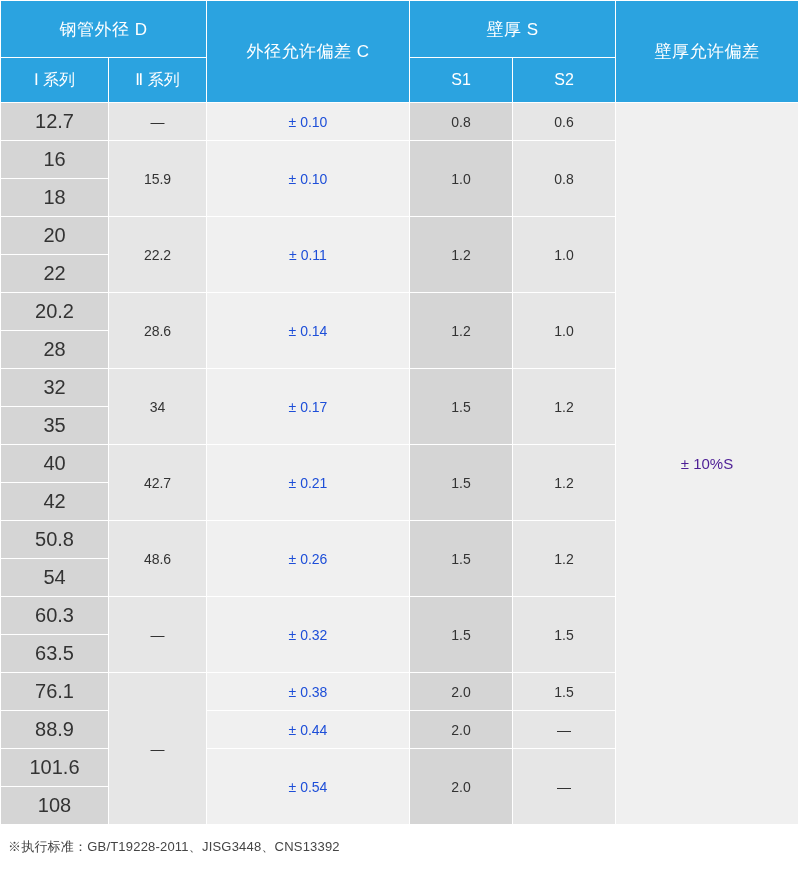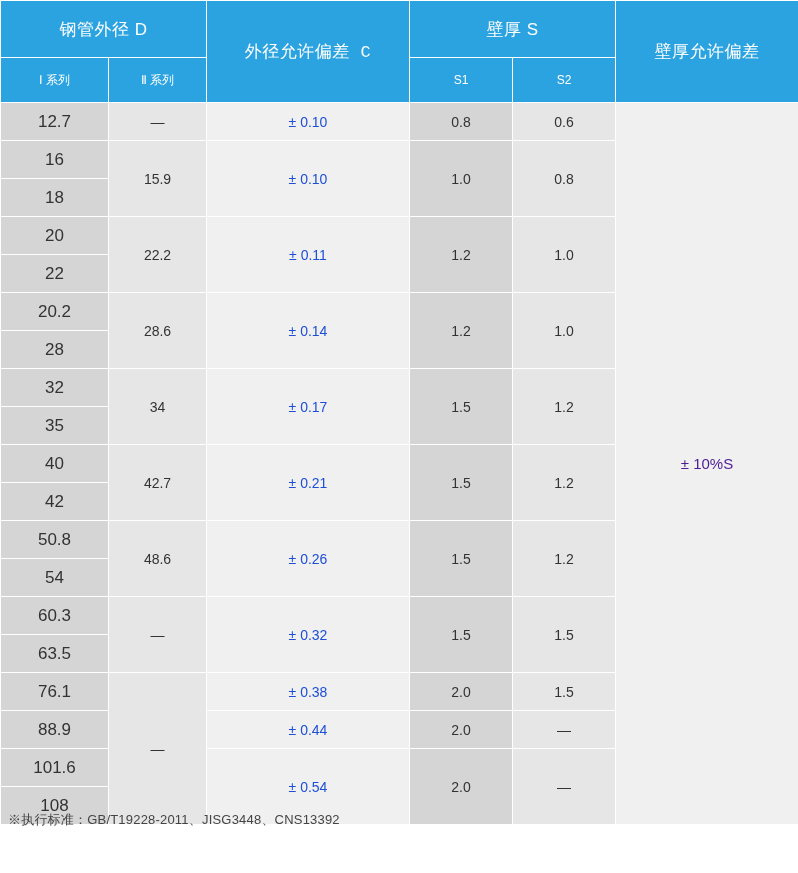--- a/index.html
+++ b/index.html
@@ -39,32 +39,31 @@
     font-size: 17px;
     font-weight: bold;
     letter-spacing: 0.5px;
   }
   .hdr-top {
     height: 56px;
   }
   .hdr-sub {
     background: #2ba3e0;
     color: #ffffff;
-    font-size: 12px;
+    font-size: 16px;
     font-weight: bold;
     height: 44px;
   }
   .hdr-tall {
     height: 100px;
-    font-family: Liberation Mono, monospace;
   }
   
   .c-d1 {
     background: #d5d5d5;
-    font-size: 17px;
+    font-size: 20px;
     color: #333333;
     height: 37px;
   }
   .c-d2 {
     background: #e6e6e6;
     font-size: 14px;
     color: #333333;
   }
   .c-c {
     background: #f0f0f0;
@@ -83,21 +82,21 @@
     margin-left: 16px;
   }
   .c-tol {
     background: #f0f0f0;
     font-size: 15px;
     color: #4c1d95;
   }
   .note {
     position: absolute;
     left: 8px;
-    top: 811px;
+    top: 838px;
     font-size: 13px;
     color: #444444;
     letter-spacing: 0.2px;
   }
   .colw1 { width: 108px; }
   .colw2 { width: 98px; }
   .colw3 { width: 203px; }
   .colw4 { width: 103px; }
   .colw5 { width: 103px; }
   .colw6 { width: 183px; }

